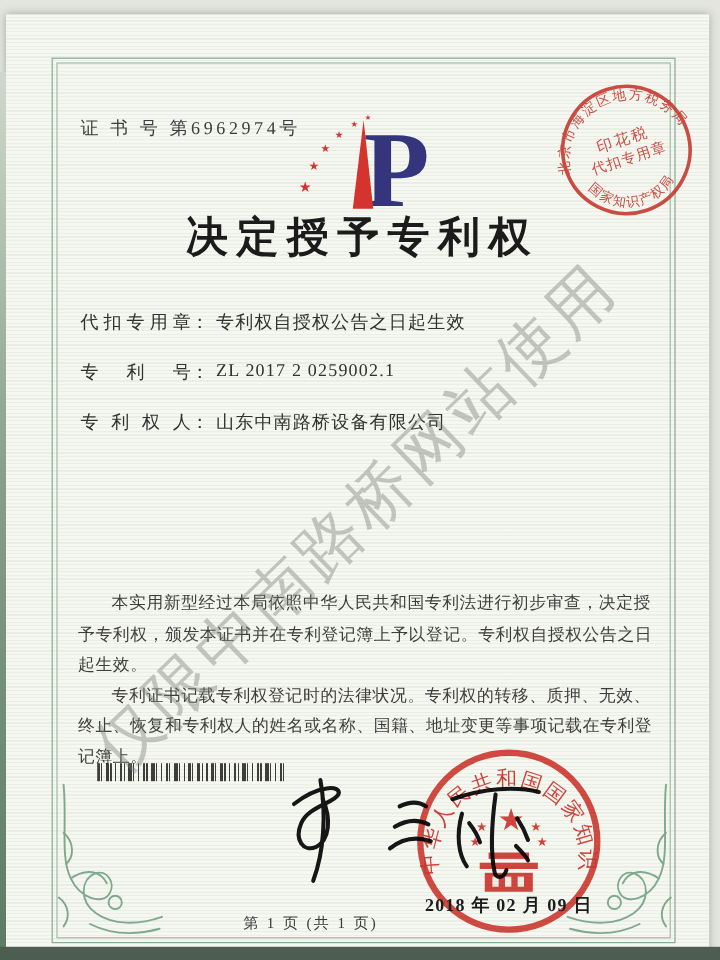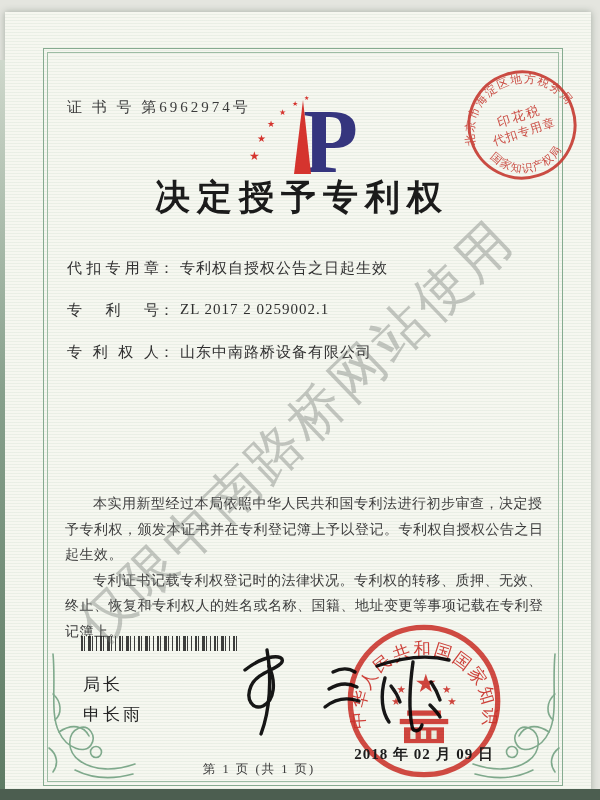--- a/index.html
+++ b/index.html
@@ -116,24 +116,20 @@
     </div>
   </div>
 
   <div class="paras">
     <p>本实用新型经过本局依照中华人民共和国专利法进行初步审查，决定授予专利权，颁发本证书并在专利登记簿上予以登记。专利权自授权公告之日起生效。</p>
     <p>专利证书记载专利权登记时的法律状况。专利权的转移、质押、无效、终止、恢复和专利权人的姓名或名称、国籍、地址变更等事项记载在专利登记簿上。</p>
   </div>
 
   <div class="barcode"></div>
 
-  <div class="signer">
-    <div>局长</div>
-    <div>申长雨</div>
-  </div>
 
   <svg class="sig" width="260" height="100" viewBox="0 0 260 100">
     <g fill="none" stroke="#161616" stroke-width="3.4" stroke-linecap="round">
       <path d="M28,28 C48,12 68,12 65,20 C62,27 40,30 34,44 C28,58 36,68 46,64 C58,58 59,40 52,24"></path>
       <path d="M50,8 C55,36 53,68 44,92"></path>
       <path d="M116,30 C124,26 132,26 138,30"></path>
       <path d="M112,47 C122,41 132,41 140,45"></path>
       <path d="M108,65 C118,57 130,55 142,59"></path>
       <path d="M160,24 C186,15 212,13 232,18"></path>
       <path d="M196,20 C193,42 191,64 195,84 C196,91 203,90 205,83"></path>

